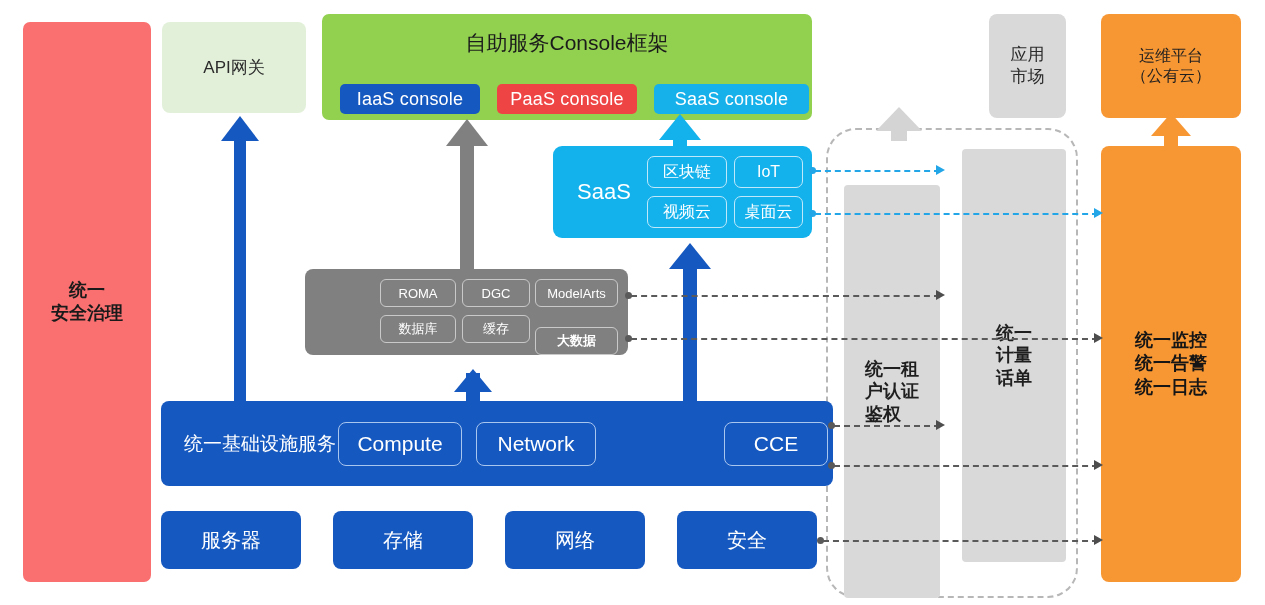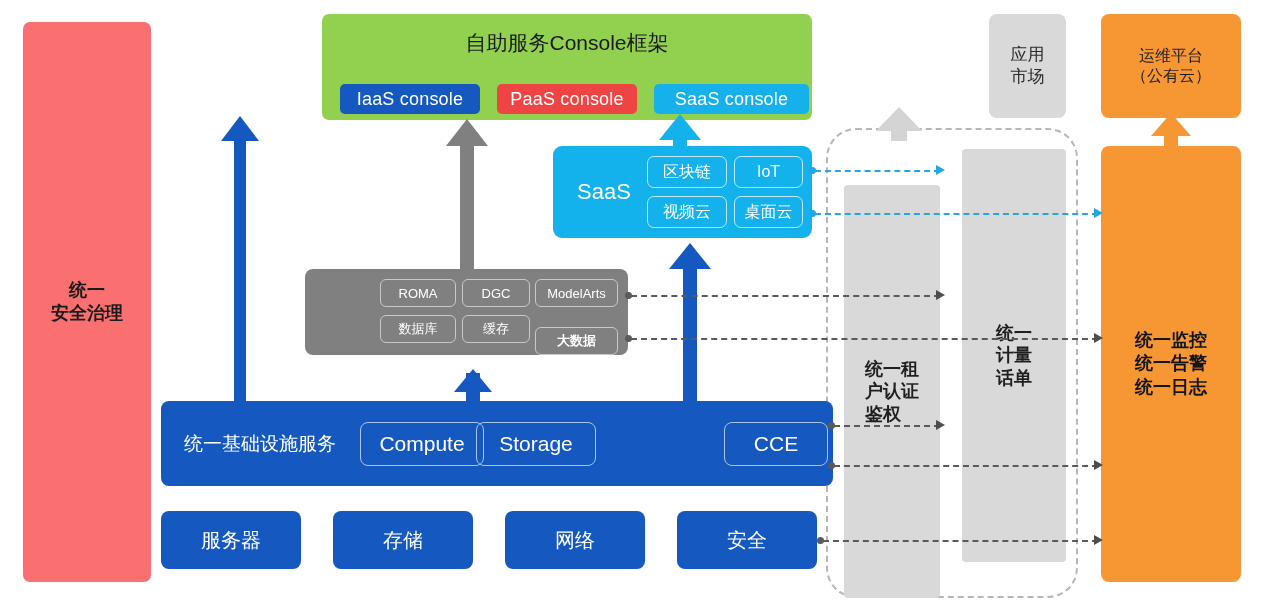--- a/index.html
+++ b/index.html
@@ -128,21 +128,21 @@
     position:absolute; left:14px; top:0; height:100%; width:170px;
     display:flex;align-items:center;justify-content:center;
     color:#ffffff; font-size:19px;
   }
   .infra-chip{
     position:absolute; top:21px; height:42px;
     border:1.8px solid #a9c6ef; border-radius:8px;
     display:flex;align-items:center;justify-content:center;
     color:#ffffff; font-size:21px;
   }
-  #ic-compute{left:199px; width:122px;}
+  #ic-compute{left:177px; width:122px;}
   #ic-storage{left:315px; width:118px;}
   #ic-network{left:428px; width:126px;}
   #ic-cce{left:563px; width:102px;}
 
   
   .bottom-box{
     top:511px; height:58px; background:#1558bf; border-radius:8px;
     color:#ffffff; font-size:20px;
   }
   #bb-server{left:161px; width:140px;}
@@ -186,20 +186,23 @@
 </head>
 <body>
 
 <div id="stage">
 
   <div class="box lbl" id="security-panel">
     <span>统一
 安全治理</span>
   </div>
 
+  <div class="box lbl" id="api-gateway">
+    <span>API网关</span>
+  </div>
 
   <div class="box" id="console-frame">
     <div id="console-title">自助服务Console框架</div>
     <div class="console-chip" id="chip-iaas">IaaS console</div>
     <div class="console-chip" id="chip-paas">PaaS console</div>
     <div class="console-chip" id="chip-saas">SaaS console</div>
   </div>
 
 
   <div class="box lbl" id="app-market">
@@ -243,21 +246,21 @@
     <div class="paas-chip" id="pc-dgc">DGC</div>
     <div class="paas-chip" id="pc-modelarts">ModelArts</div>
     <div class="paas-chip" id="pc-db">数据库</div>
     <div class="paas-chip" id="pc-cache">缓存</div>
     <div class="paas-chip" id="pc-bigdata">大数据</div>
   </div>
 
   <div class="box" id="infra-box">
     <div id="infra-label">统一基础设施服务</div>
     <div class="infra-chip" id="ic-compute">Compute</div>
-    <div class="infra-chip" id="ic-storage">Storage</div>
+    <div class="infra-chip" id="ic-storage">Network</div>
     <div class="infra-chip" id="ic-cce">CCE</div>
   </div>
 
   <div class="box bottom-box" id="bb-server">
     <span>服务器</span>
   </div>
   <div class="box bottom-box" id="bb-storage">
     <span>存储</span>
   </div>
   <div class="box bottom-box" id="bb-network">

